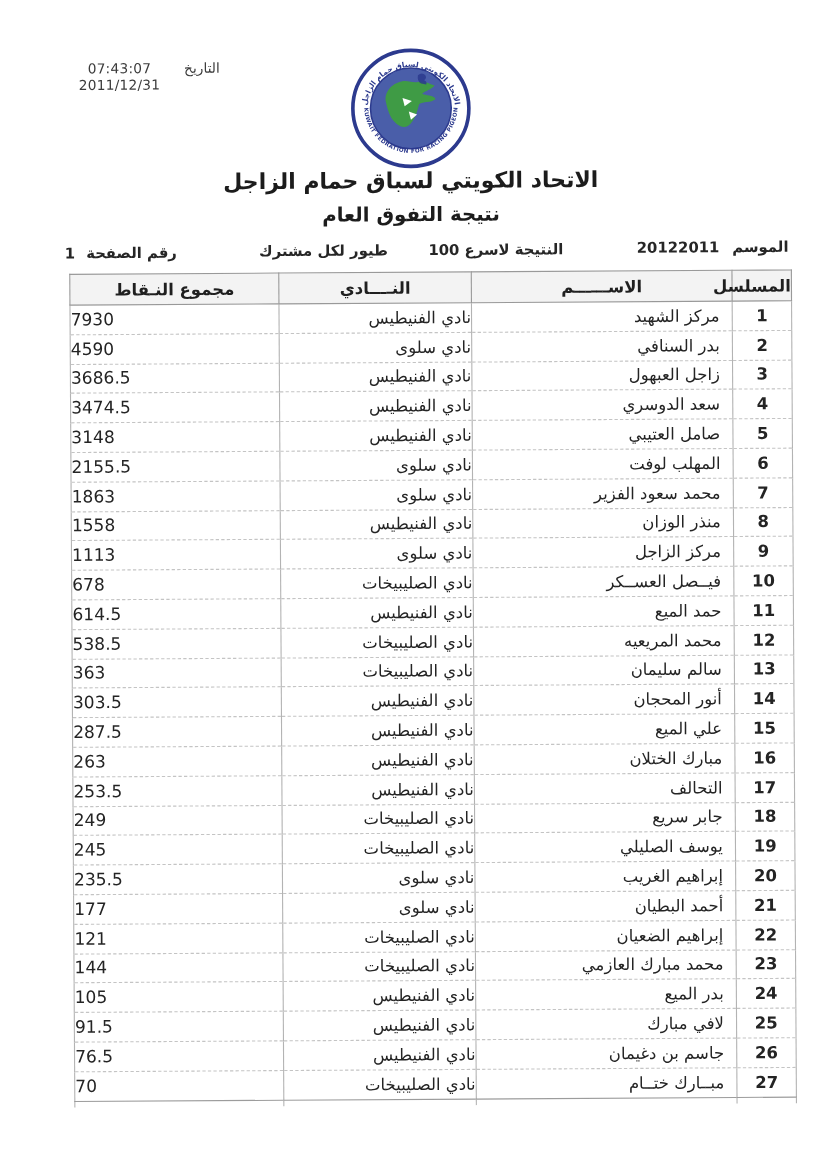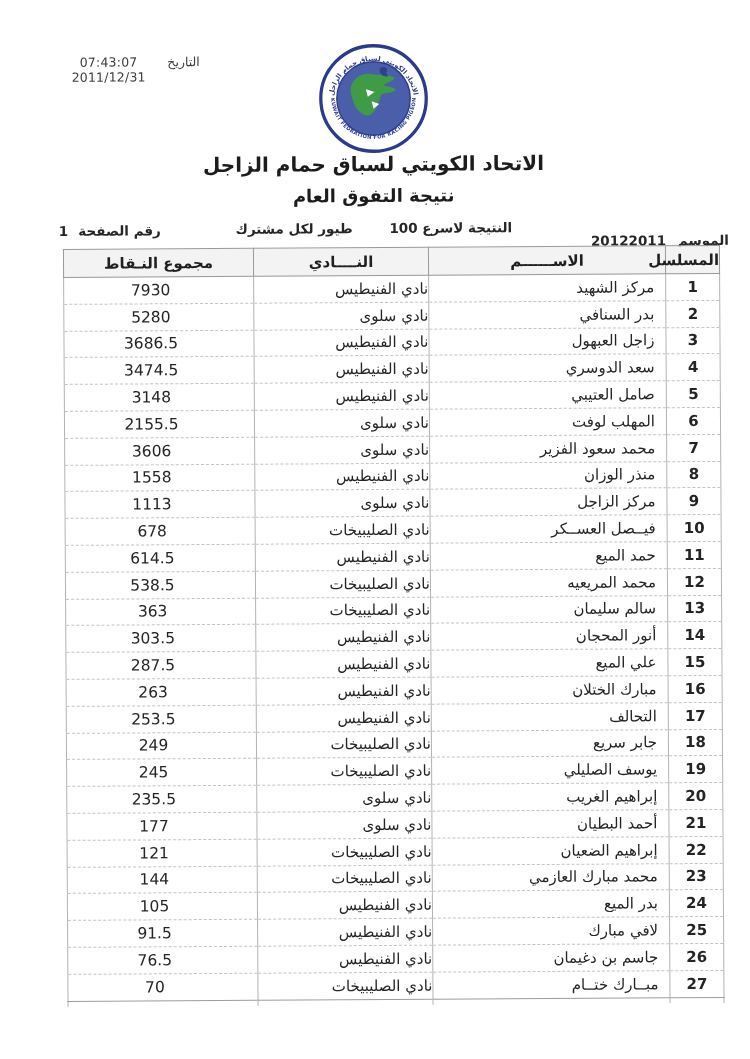--- a/index.html
+++ b/index.html
@@ -31,21 +31,21 @@
     font-size:20px; font-weight:bold; color:#1c1c1c;
   }
   .subtitle {
     position:absolute; top:185px; left:0; width:100%;
     text-align:center; direction:rtl;
     font-size:18px; font-weight:bold; color:#1c1c1c;
   }
 
   
   .meta-row { position:absolute; top:219px; left:0; width:100%; height:20px; font-size:13.5px; font-weight:bold; color:#262626; }
-  .season { position:absolute; right:20px; top:0; direction:rtl;margin-top:15px; }
+  .season { position:absolute; right:32px; top:0; direction:rtl; }
   .season .val { margin-right:7px; }
   .result-note { position:absolute; left:0; top:1px; width:100%; text-align:center; direction:rtl; }
   .result-note .part2 { margin-right:32px; }
   .page-num { position:absolute; left:60px; top:2px; width:102px; direction:rtl; display:flex; justify-content:space-between; align-items:baseline; }
 
   
   table.results {
     position:absolute; top:247px; left:64px;
     width:656px; border-collapse:collapse; table-layout:fixed;
     direction:rtl;
@@ -61,21 +61,21 @@
   table.results td {
     height:26.8px; vertical-align:middle;
     border-left:1px solid #b3b3b3; border-right:1px solid #b3b3b3;
     border-bottom:1px dashed #c4c4c4;
     color:#242424;
   }
   table.results tr:last-child td { border-bottom:1px solid #9c9c9c; }
   td.serial-cell { text-align:center; font-weight:bold; color:#3c3c3c; }
   td.name-cell   { text-align:right; padding-right:11px; }
   td.club-cell   { text-align:right; }
-  td.points-cell { text-align:center; padding-right:16px; font-size:15.5px; color:#2e2e2e; }
+  td.points-cell { text-align:left; padding-right:16px; font-size:15.5px; color:#2e2e2e; }
   tbody.stub td  { height:6px; border-bottom:none !important; border-left:1px solid #b3b3b3; border-right:1px solid #b3b3b3; }
 </style>
 </head>
 <body>
 
 <div class="page">
   <div class="tilt">
 
     <div class="date-block">
       <span>التاريخ</span>
@@ -145,21 +145,21 @@
           <tr>
             <td class="serial-cell">1</td>
             <td class="name-cell">مركز الشهيد</td>
             <td class="club-cell">نادي الفنيطيس</td>
             <td class="points-cell">7930</td>
           </tr>
           <tr>
             <td class="serial-cell">2</td>
             <td class="name-cell">بدر السنافي</td>
             <td class="club-cell">نادي سلوى</td>
-            <td class="points-cell">5280</td>
+            <td class="points-cell">4590</td>
           </tr>
           <tr>
             <td class="serial-cell">3</td>
             <td class="name-cell">زاجل العبهول</td>
             <td class="club-cell">نادي الفنيطيس</td>
             <td class="points-cell">3686.5</td>
           </tr>
           <tr>
             <td class="serial-cell">4</td>
             <td class="name-cell">سعد الدوسري</td>
@@ -175,21 +175,21 @@
           <tr>
             <td class="serial-cell">6</td>
             <td class="name-cell">المهلب لوفت</td>
             <td class="club-cell">نادي سلوى</td>
             <td class="points-cell">2155.5</td>
           </tr>
           <tr>
             <td class="serial-cell">7</td>
             <td class="name-cell">محمد سعود الفزير</td>
             <td class="club-cell">نادي سلوى</td>
-            <td class="points-cell">3606</td>
+            <td class="points-cell">1863</td>
           </tr>
           <tr>
             <td class="serial-cell">8</td>
             <td class="name-cell">منذر الوزان</td>
             <td class="club-cell">نادي الفنيطيس</td>
             <td class="points-cell">1558</td>
           </tr>
           <tr>
             <td class="serial-cell">9</td>
             <td class="name-cell">مركز الزاجل</td>

